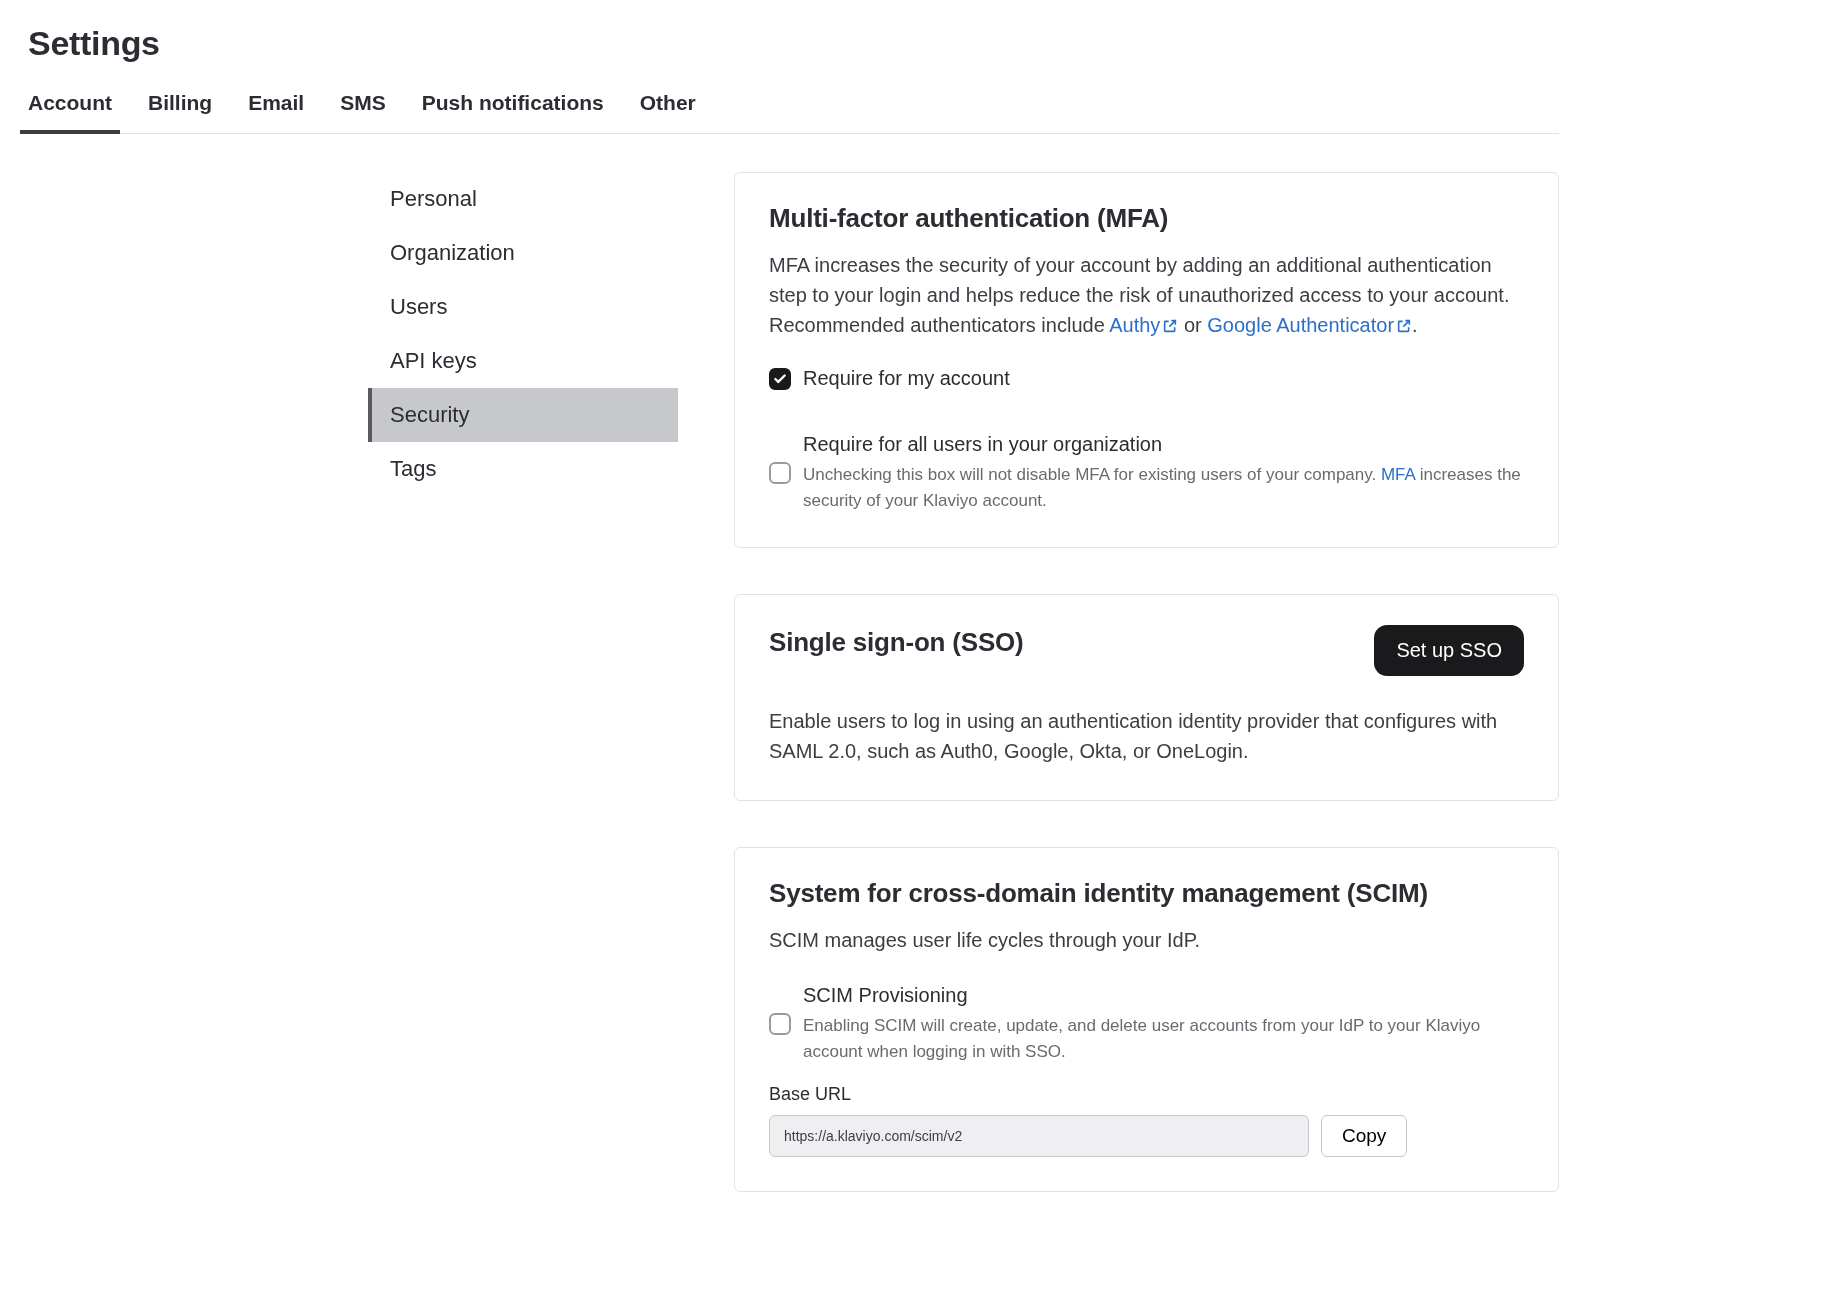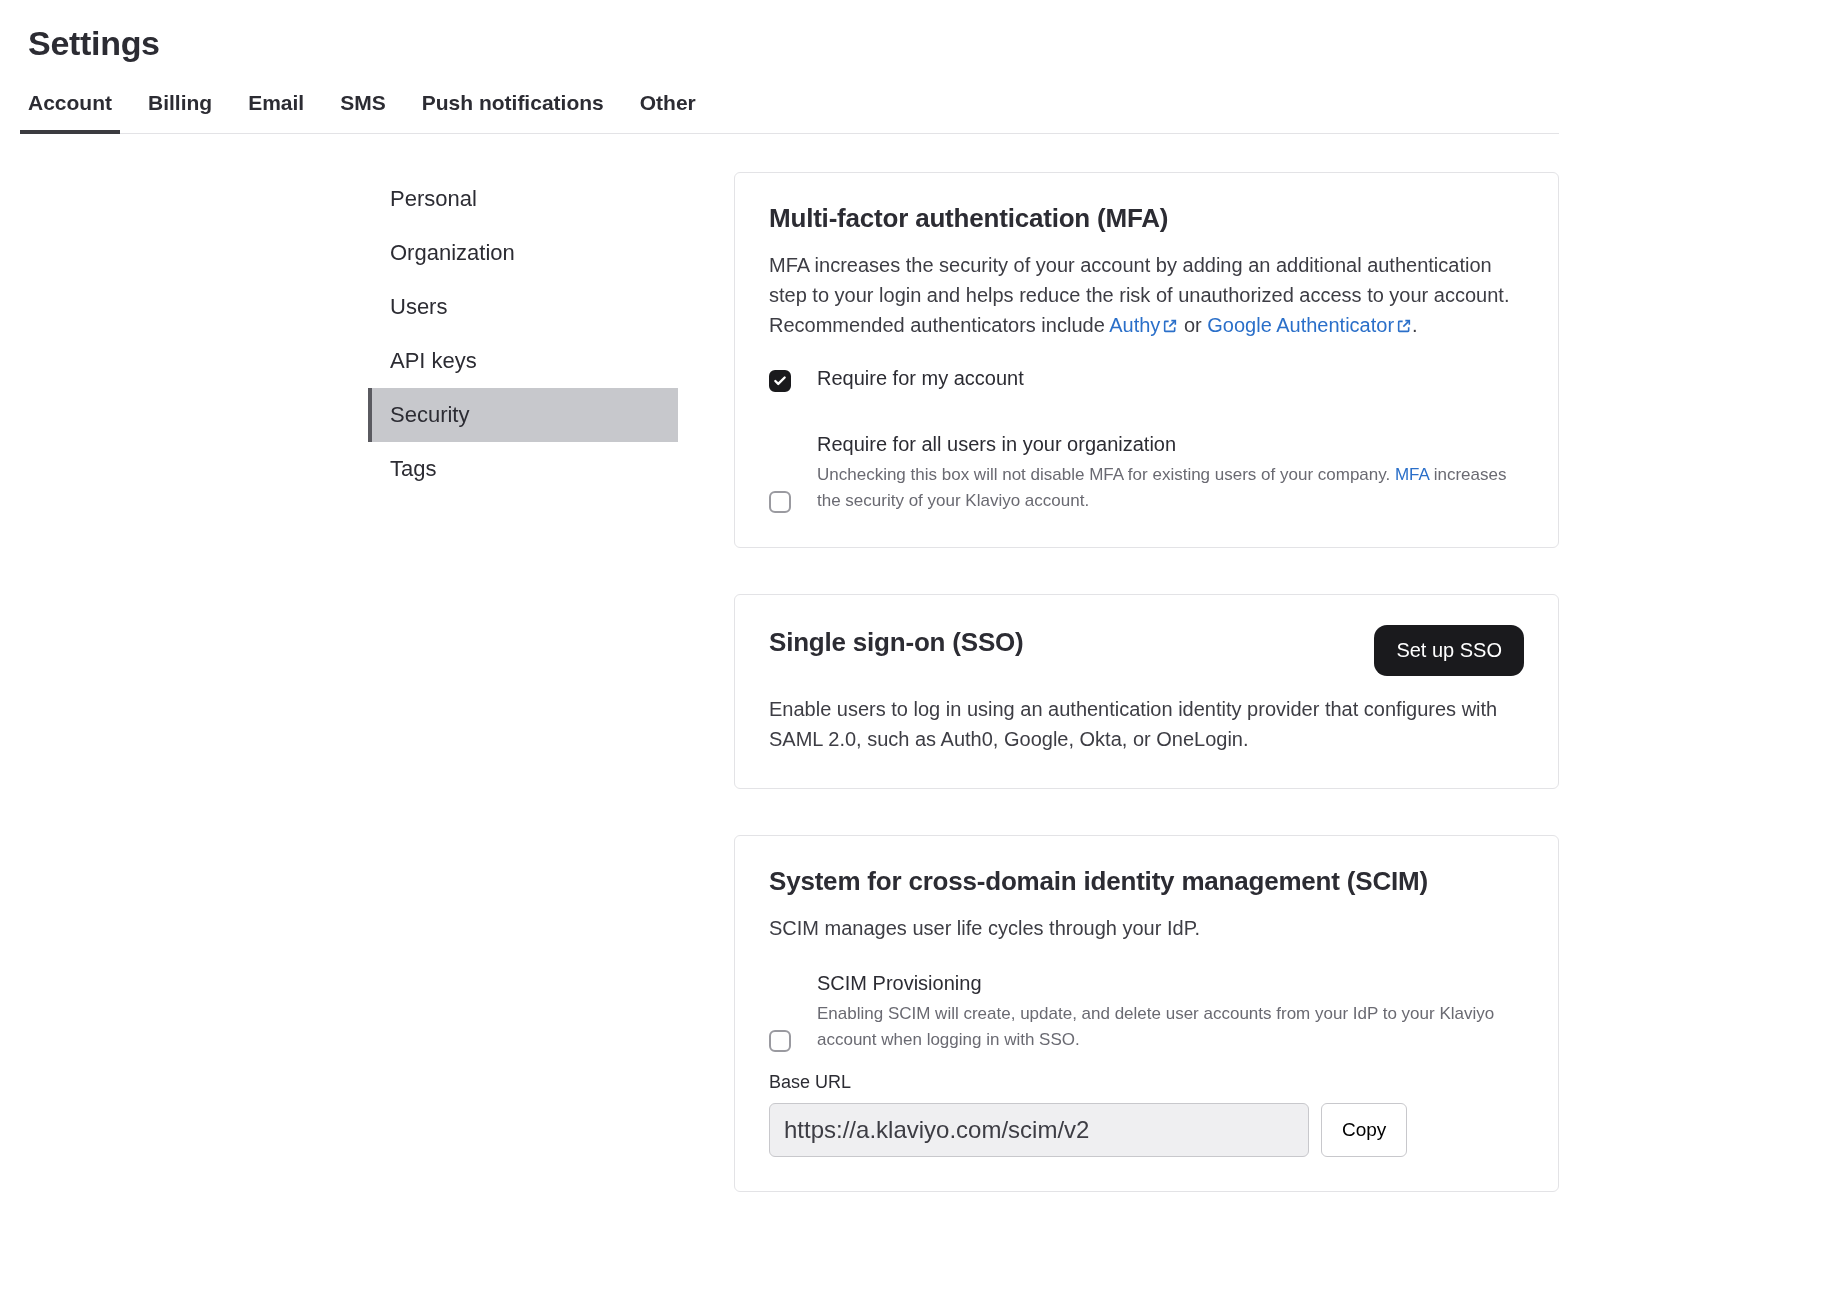--- a/index.html
+++ b/index.html
@@ -90,22 +90,22 @@
     color: #2a6fc9;
     text-decoration: none;
   }
   .ext-icon {
     display: inline-block;
     vertical-align: -2px;
     margin-left: 2px;
   }
   .check-row {
     display: flex;
-    align-items: flex-end;
-    gap: 26px;
+    align-items: center;
+    gap: 12px;
     margin-bottom: 20px;
   }
   .check-row:last-child { margin-bottom: 0; }
   .checkbox {
     width: 22px; height: 22px;
     border: 2px solid #9a9aa0;
     border-radius: 6px;
     flex: 0 0 22px;
     margin-top: 2px;
     display: flex;
@@ -158,21 +158,21 @@
     display: flex;
     gap: 12px;
     align-items: stretch;
   }
   .url-input {
     width: 540px;
     background: #efeff1;
     border: 1px solid #c8c8cc;
     border-radius: 6px;
     padding: 12px 14px;
-    font-size: 24px;
+    font-size: 14px;
     color: #3d3d44;
   }
   .btn-secondary {
     background: #fff;
     border: 1px solid #c8c8cc;
     border-radius: 6px;
     padding: 0 20px;
     font-size: 19px;
     cursor: pointer;
   }
@@ -248,21 +248,21 @@
         </div>
       </div>
 
       <div class="card">
         <div class="sso-head">
           <div style="flex:1">
             <h2>Single sign-on (SSO)</h2>
           </div>
           <button class="btn-primary">Set up SSO</button>
         </div>
-        <p class="desc" style="max-width:760px; margin-top:18px; margin-bottom:0;">Enable users to log in using an authentication identity provider that configures with SAML 2.0, such as Auth0, Google, Okta, or OneLogin.</p>
+        <p class="desc" style="max-width:760px; margin-top:30px; margin-bottom:0;">Enable users to log in using an authentication identity provider that configures with SAML 2.0, such as Auth0, Google, Okta, or OneLogin.</p>
       </div>
 
       <div class="card">
         <h2>System for cross-domain identity management (SCIM)</h2>
         <p class="desc" style="margin-bottom:26px;">SCIM manages user life cycles through your IdP.</p>
 
         <div class="check-row">
           <div class="checkbox">
             
           </div>

